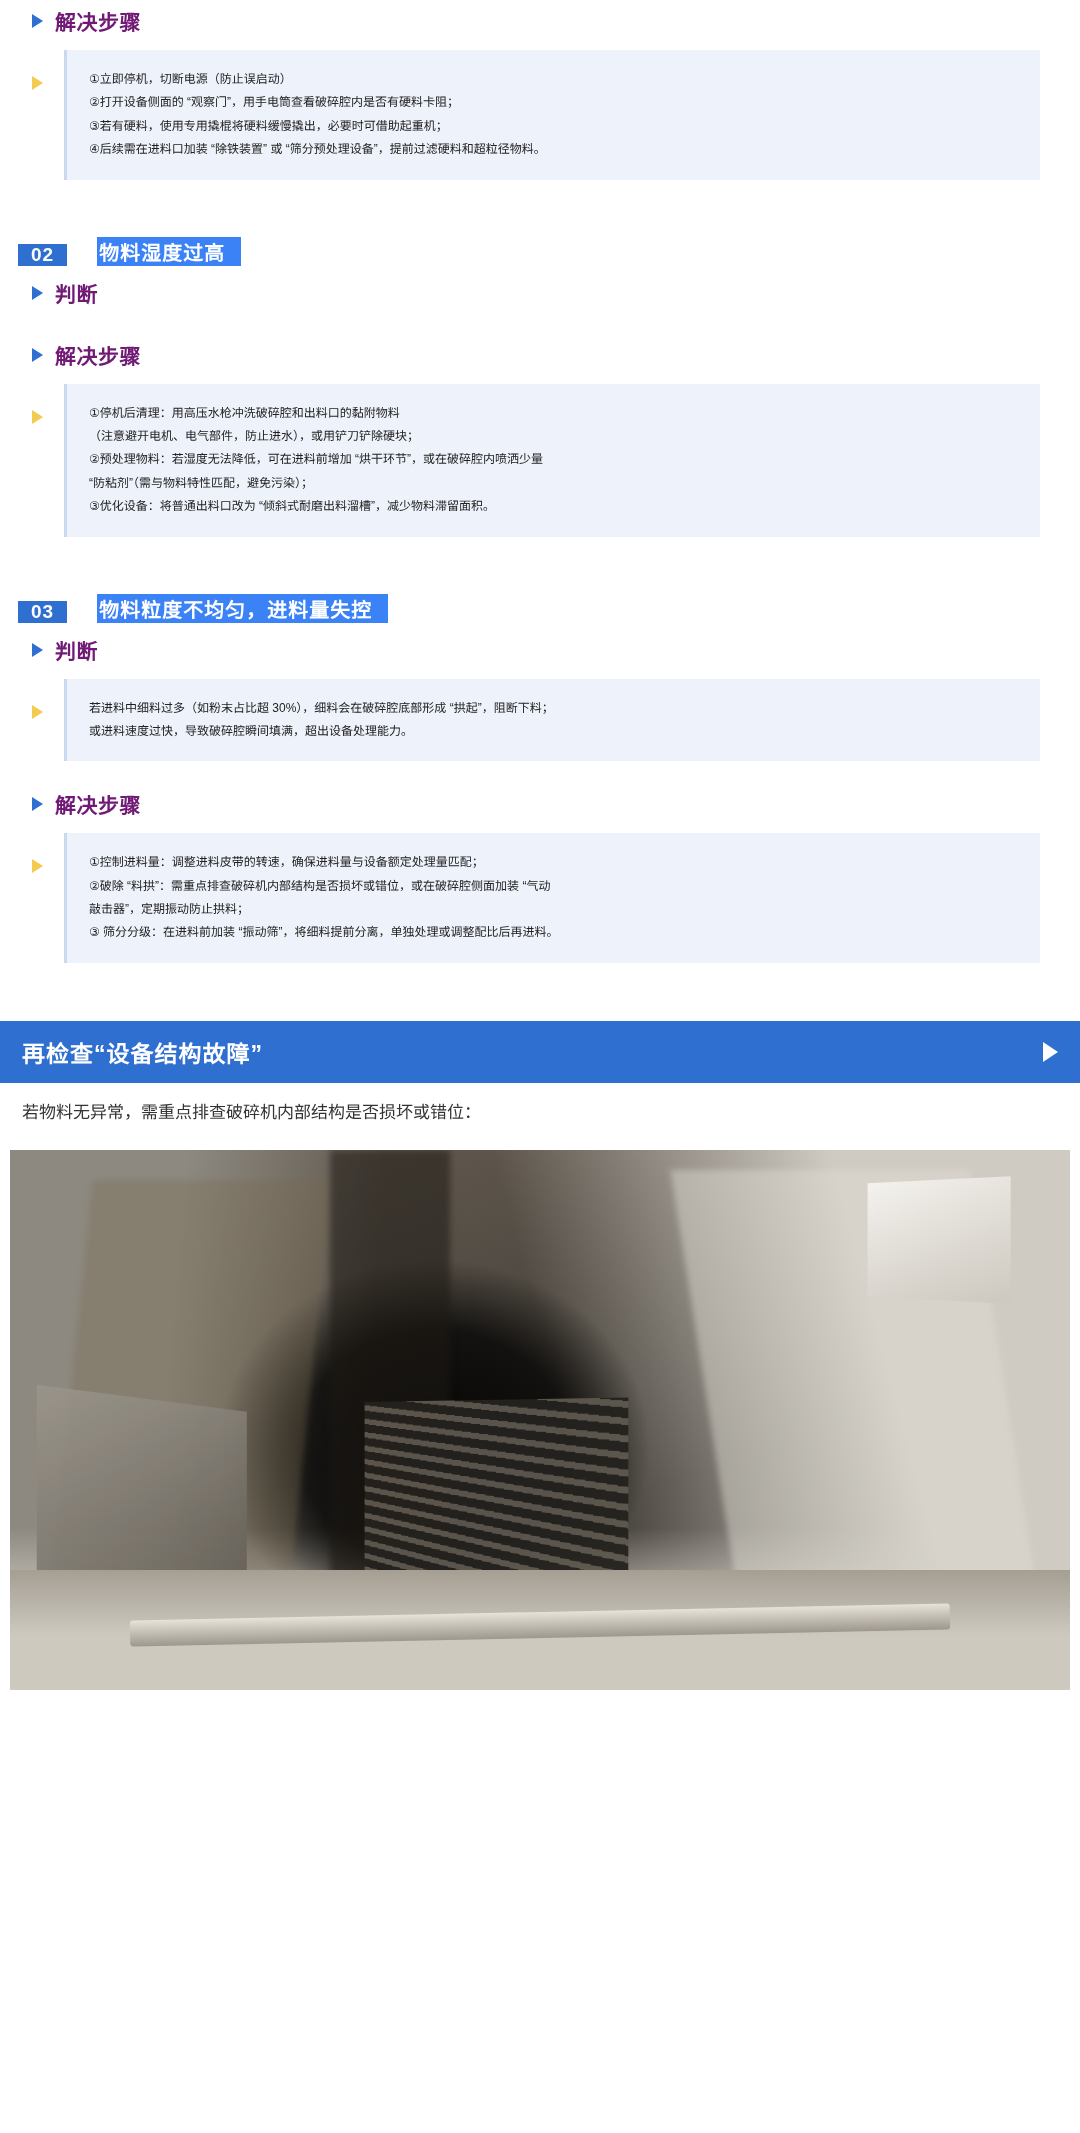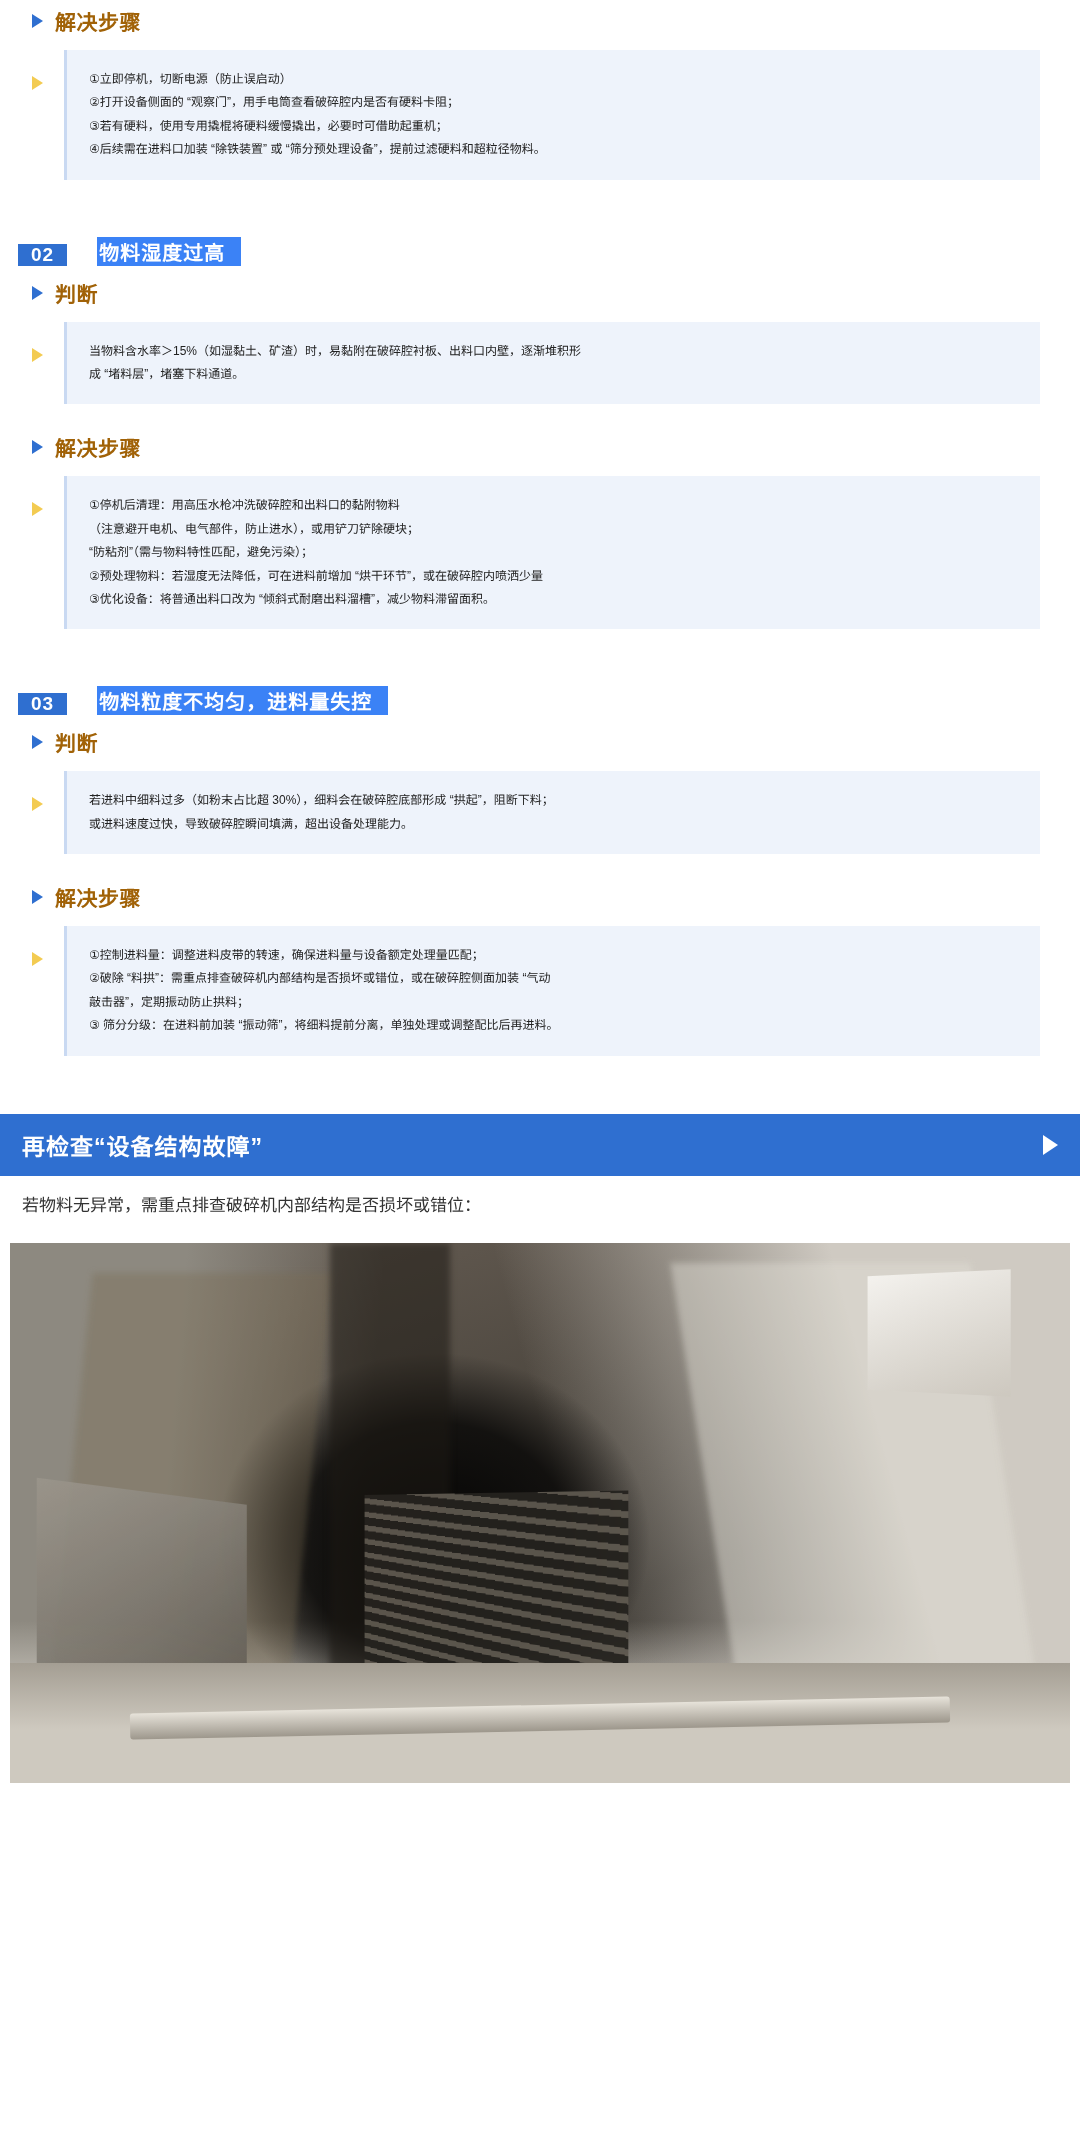--- a/index.html
+++ b/index.html
@@ -36,21 +36,21 @@
   .tri {
     width: 0; height: 0;
     border-left: 11px solid #2f6fd0;
     border-top: 7px solid transparent;
     border-bottom: 7px solid transparent;
     flex: 0 0 auto;
   }
   .subhead-text {
     font-size: 21px;
     font-weight: bold;
-    color: #a16207;
+    color: #701a75;
     letter-spacing: .5px;
   }
 
   
   .card-wrap {
     position: relative;
     padding-left: 46px;
     padding-right: 22px;
     margin-top: 10px;
   }
@@ -232,39 +232,32 @@
     <div class="num-badge">02</div>
     <div class="num-slash"></div>
     <div class="num-title">物料湿度过高</div>
   </div>
 
   <div class="sec-block">
     <div class="subhead-row">
       <span class="tri"></span>
       <span class="subhead-text">判断</span>
     </div>
-    <div class="card-wrap">
-      <span class="card-marker"></span>
-      <div class="card">
-        <p>当物料含水率＞15%（如湿黏土、矿渣）时，易黏附在破碎腔衬板、出料口内壁，逐渐堆积形</p>
-        <p>成 “堵料层”，堵塞下料通道。</p>
-      </div>
-    </div>
 
     <div class="subhead-row" style="margin-top:22px;">
       <span class="tri"></span>
       <span class="subhead-text">解决步骤</span>
     </div>
     <div class="card-wrap">
       <span class="card-marker"></span>
       <div class="card">
         <p>①停机后清理：用高压水枪冲洗破碎腔和出料口的黏附物料</p>
         <p>（注意避开电机、电气部件，防止进水），或用铲刀铲除硬块；</p>
+        <p>②预处理物料：若湿度无法降低，可在进料前增加 “烘干环节”，或在破碎腔内喷洒少量</p>
         <p>“防粘剂”（需与物料特性匹配，避免污染）；</p>
-        <p>②预处理物料：若湿度无法降低，可在进料前增加 “烘干环节”，或在破碎腔内喷洒少量</p>
         <p>③优化设备：将普通出料口改为 “倾斜式耐磨出料溜槽”，减少物料滞留面积。</p>
       </div>
     </div>
   </div>
 
   <div class="num-header">
     <div class="num-badge">03</div>
     <div class="num-slash"></div>
     <div class="num-title">物料粒度不均匀，进料量失控</div>
   </div>

